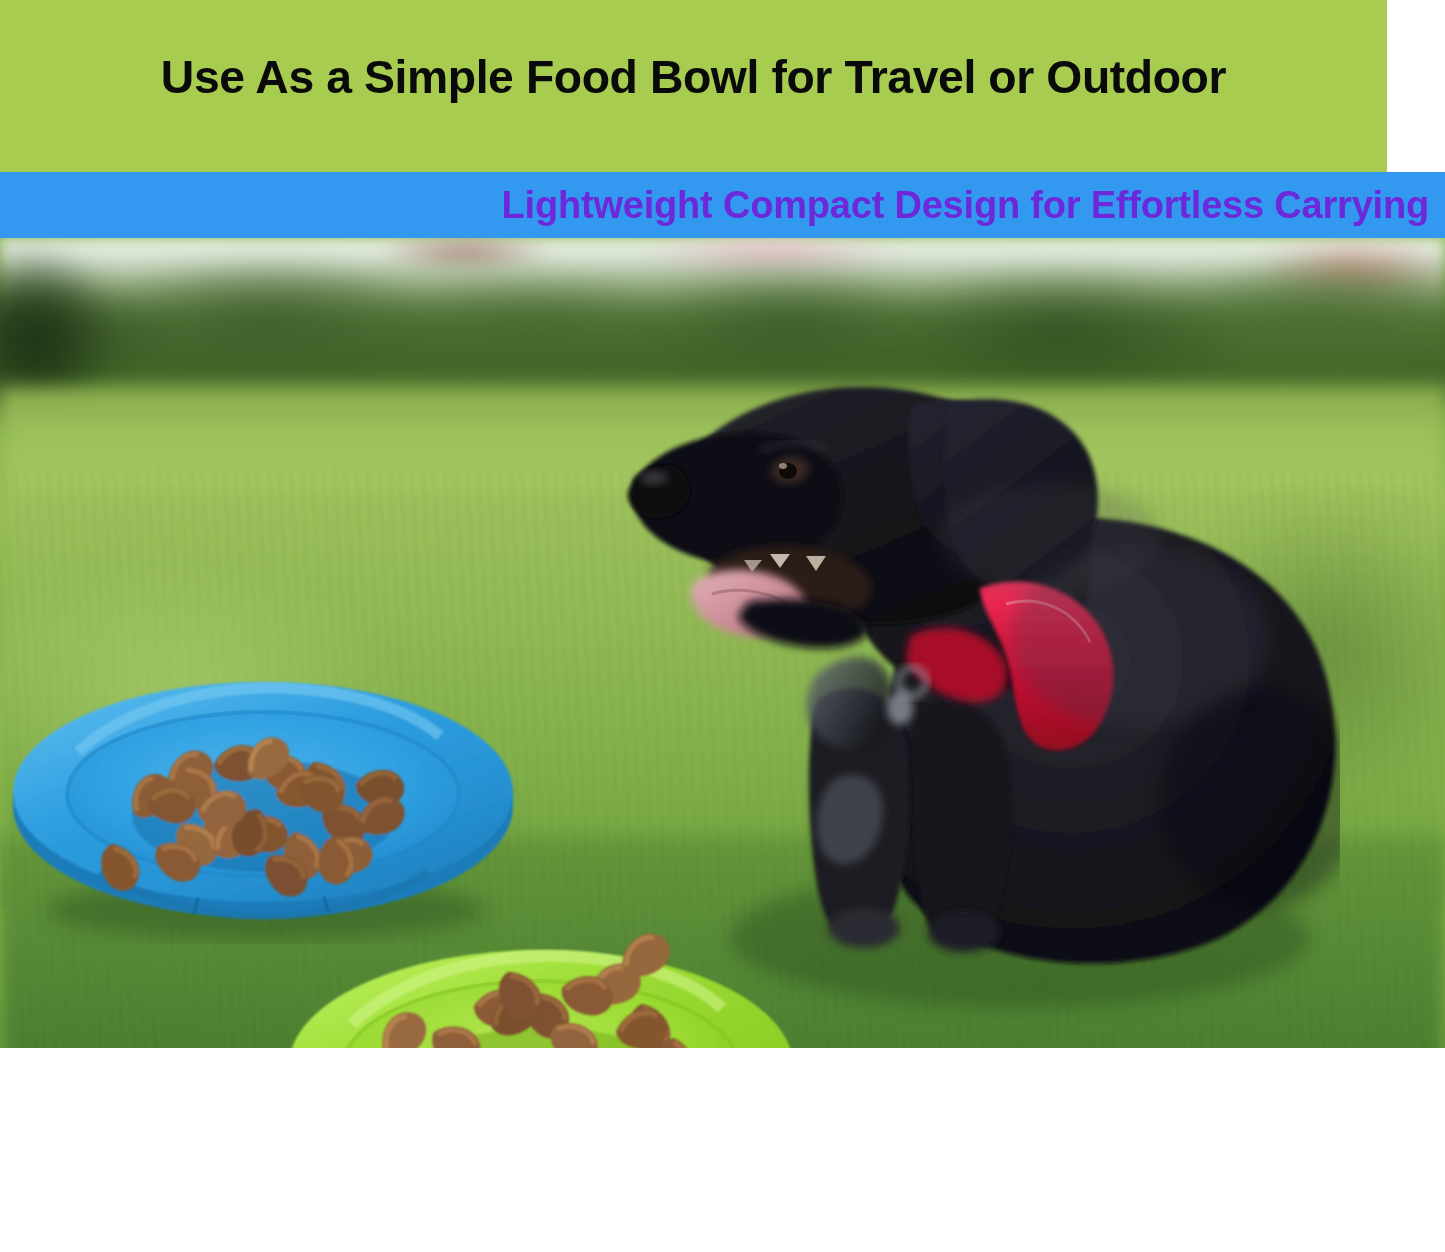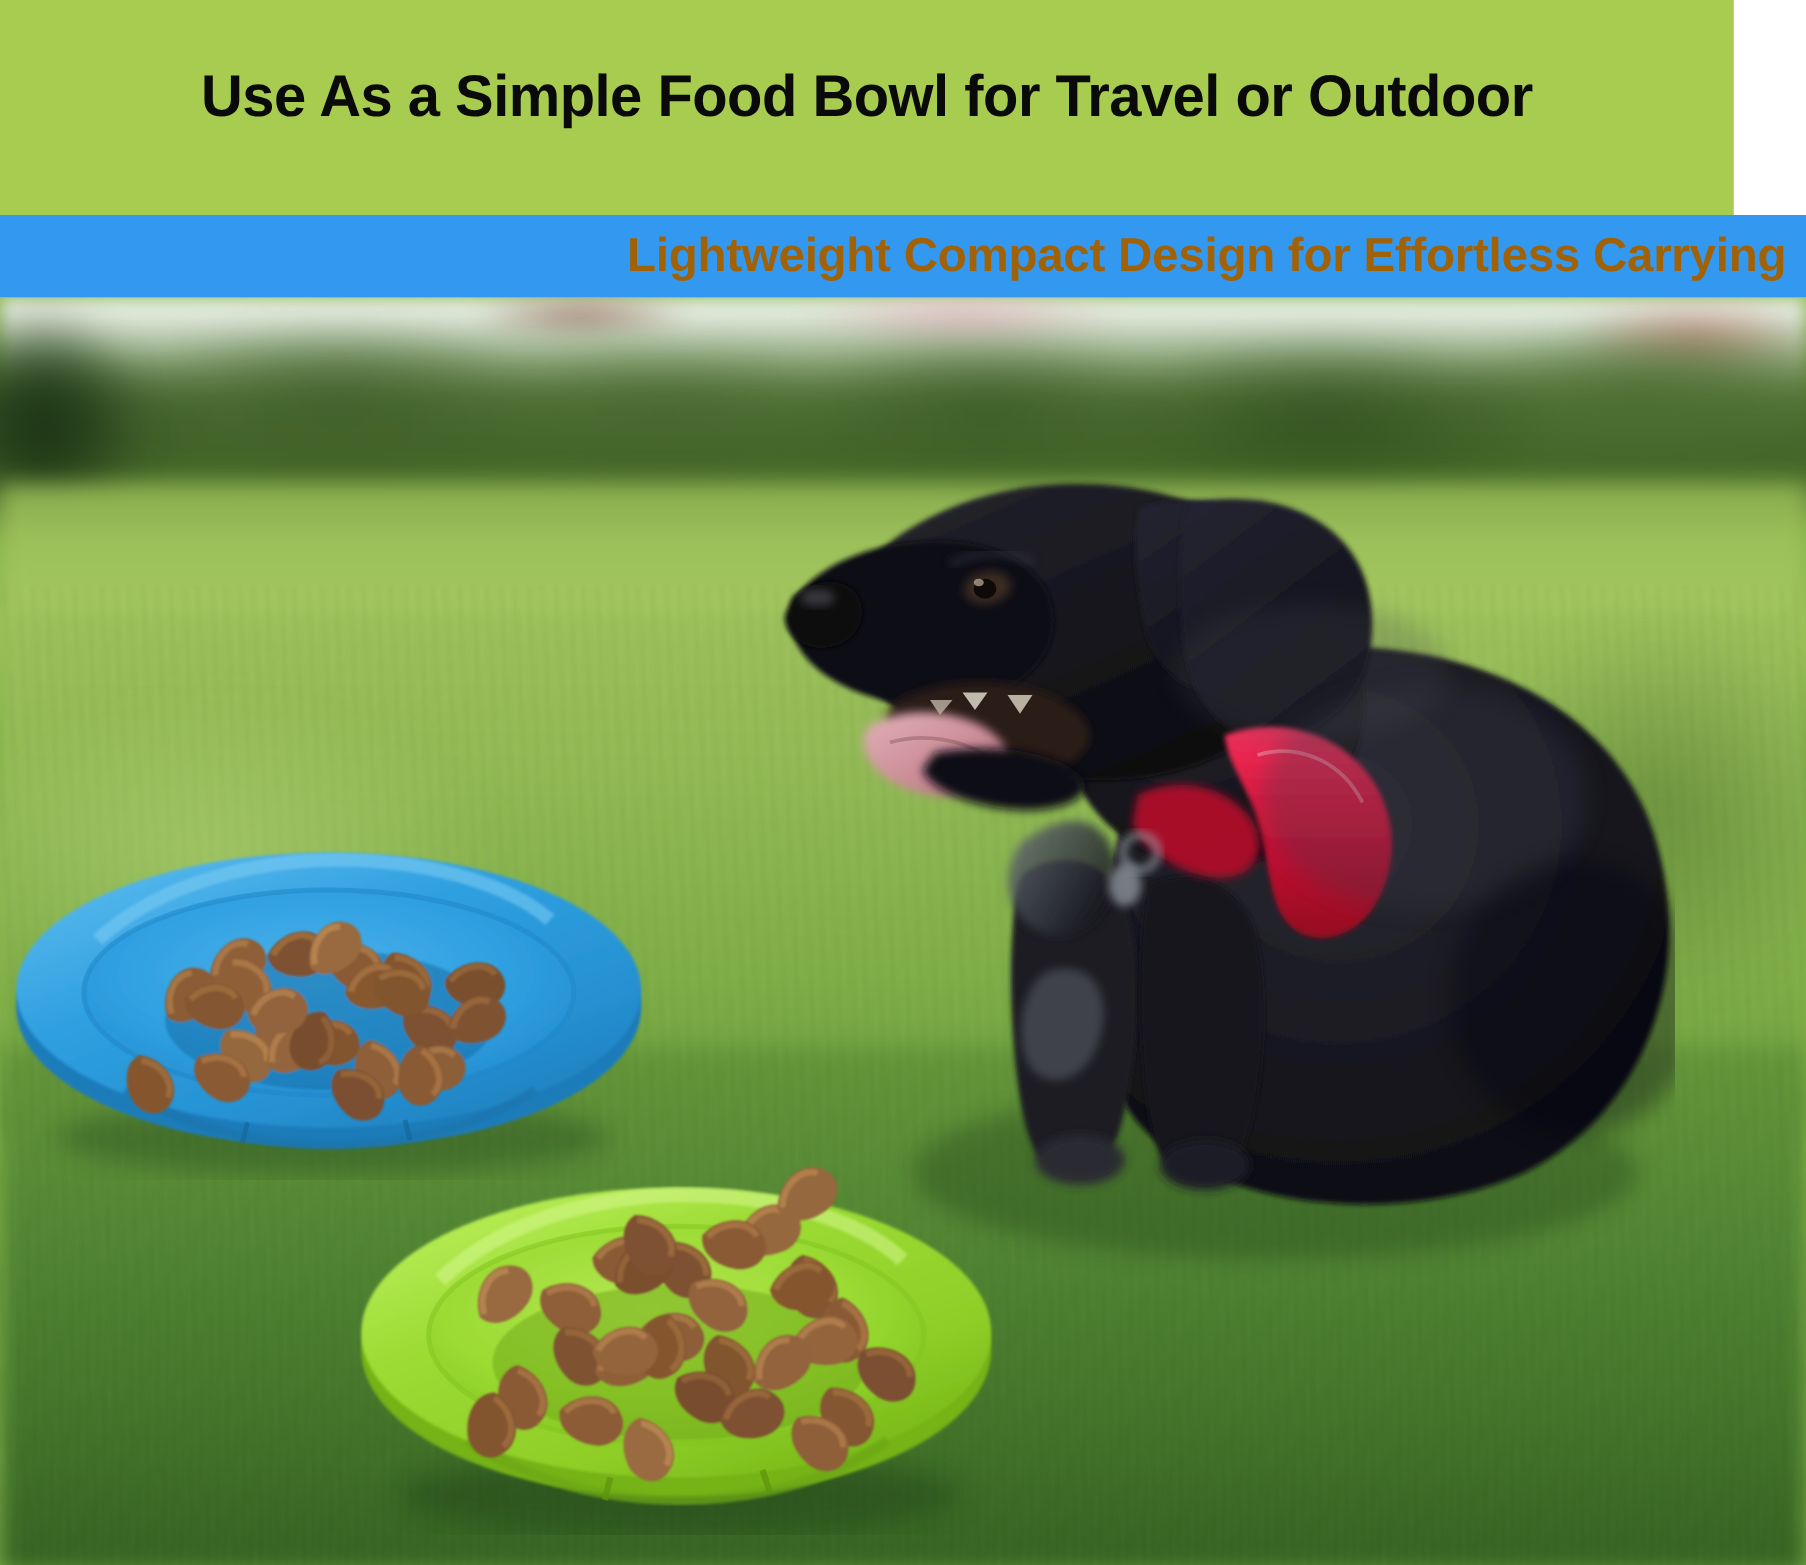--- a/index.html
+++ b/index.html
@@ -8,21 +8,21 @@
     padding: 0;
     background: #ffffff;
   }
   body {
     font-family: "Liberation Sans", sans-serif;
   }
 
   #stage {
     position: relative;
     width: 1445px;
-    height: 1252px;
+    height: 1048px;
     overflow: hidden;
     background: #ffffff;
   }
 
   
   .banner-green {
     position: absolute;
     left: 0;
     top: 0;
     width: 1387px;
@@ -56,21 +56,21 @@
     transform: scaleX(0.985);
     transform-origin: center top;
   }
   .subheadline {
     position: absolute;
     left: 0;
     top: 182px;
     width: 1429px;
     text-align: right;
     z-index: 45;
-    color: #a16207;
+    color: #6d28d9;
     font-family: "Liberation Sans", sans-serif;
     font-weight: bold;
     font-size: 38px;
     letter-spacing: -0.2px;
     line-height: 47px;
     white-space: nowrap;
   }
 
   
   .photo {

